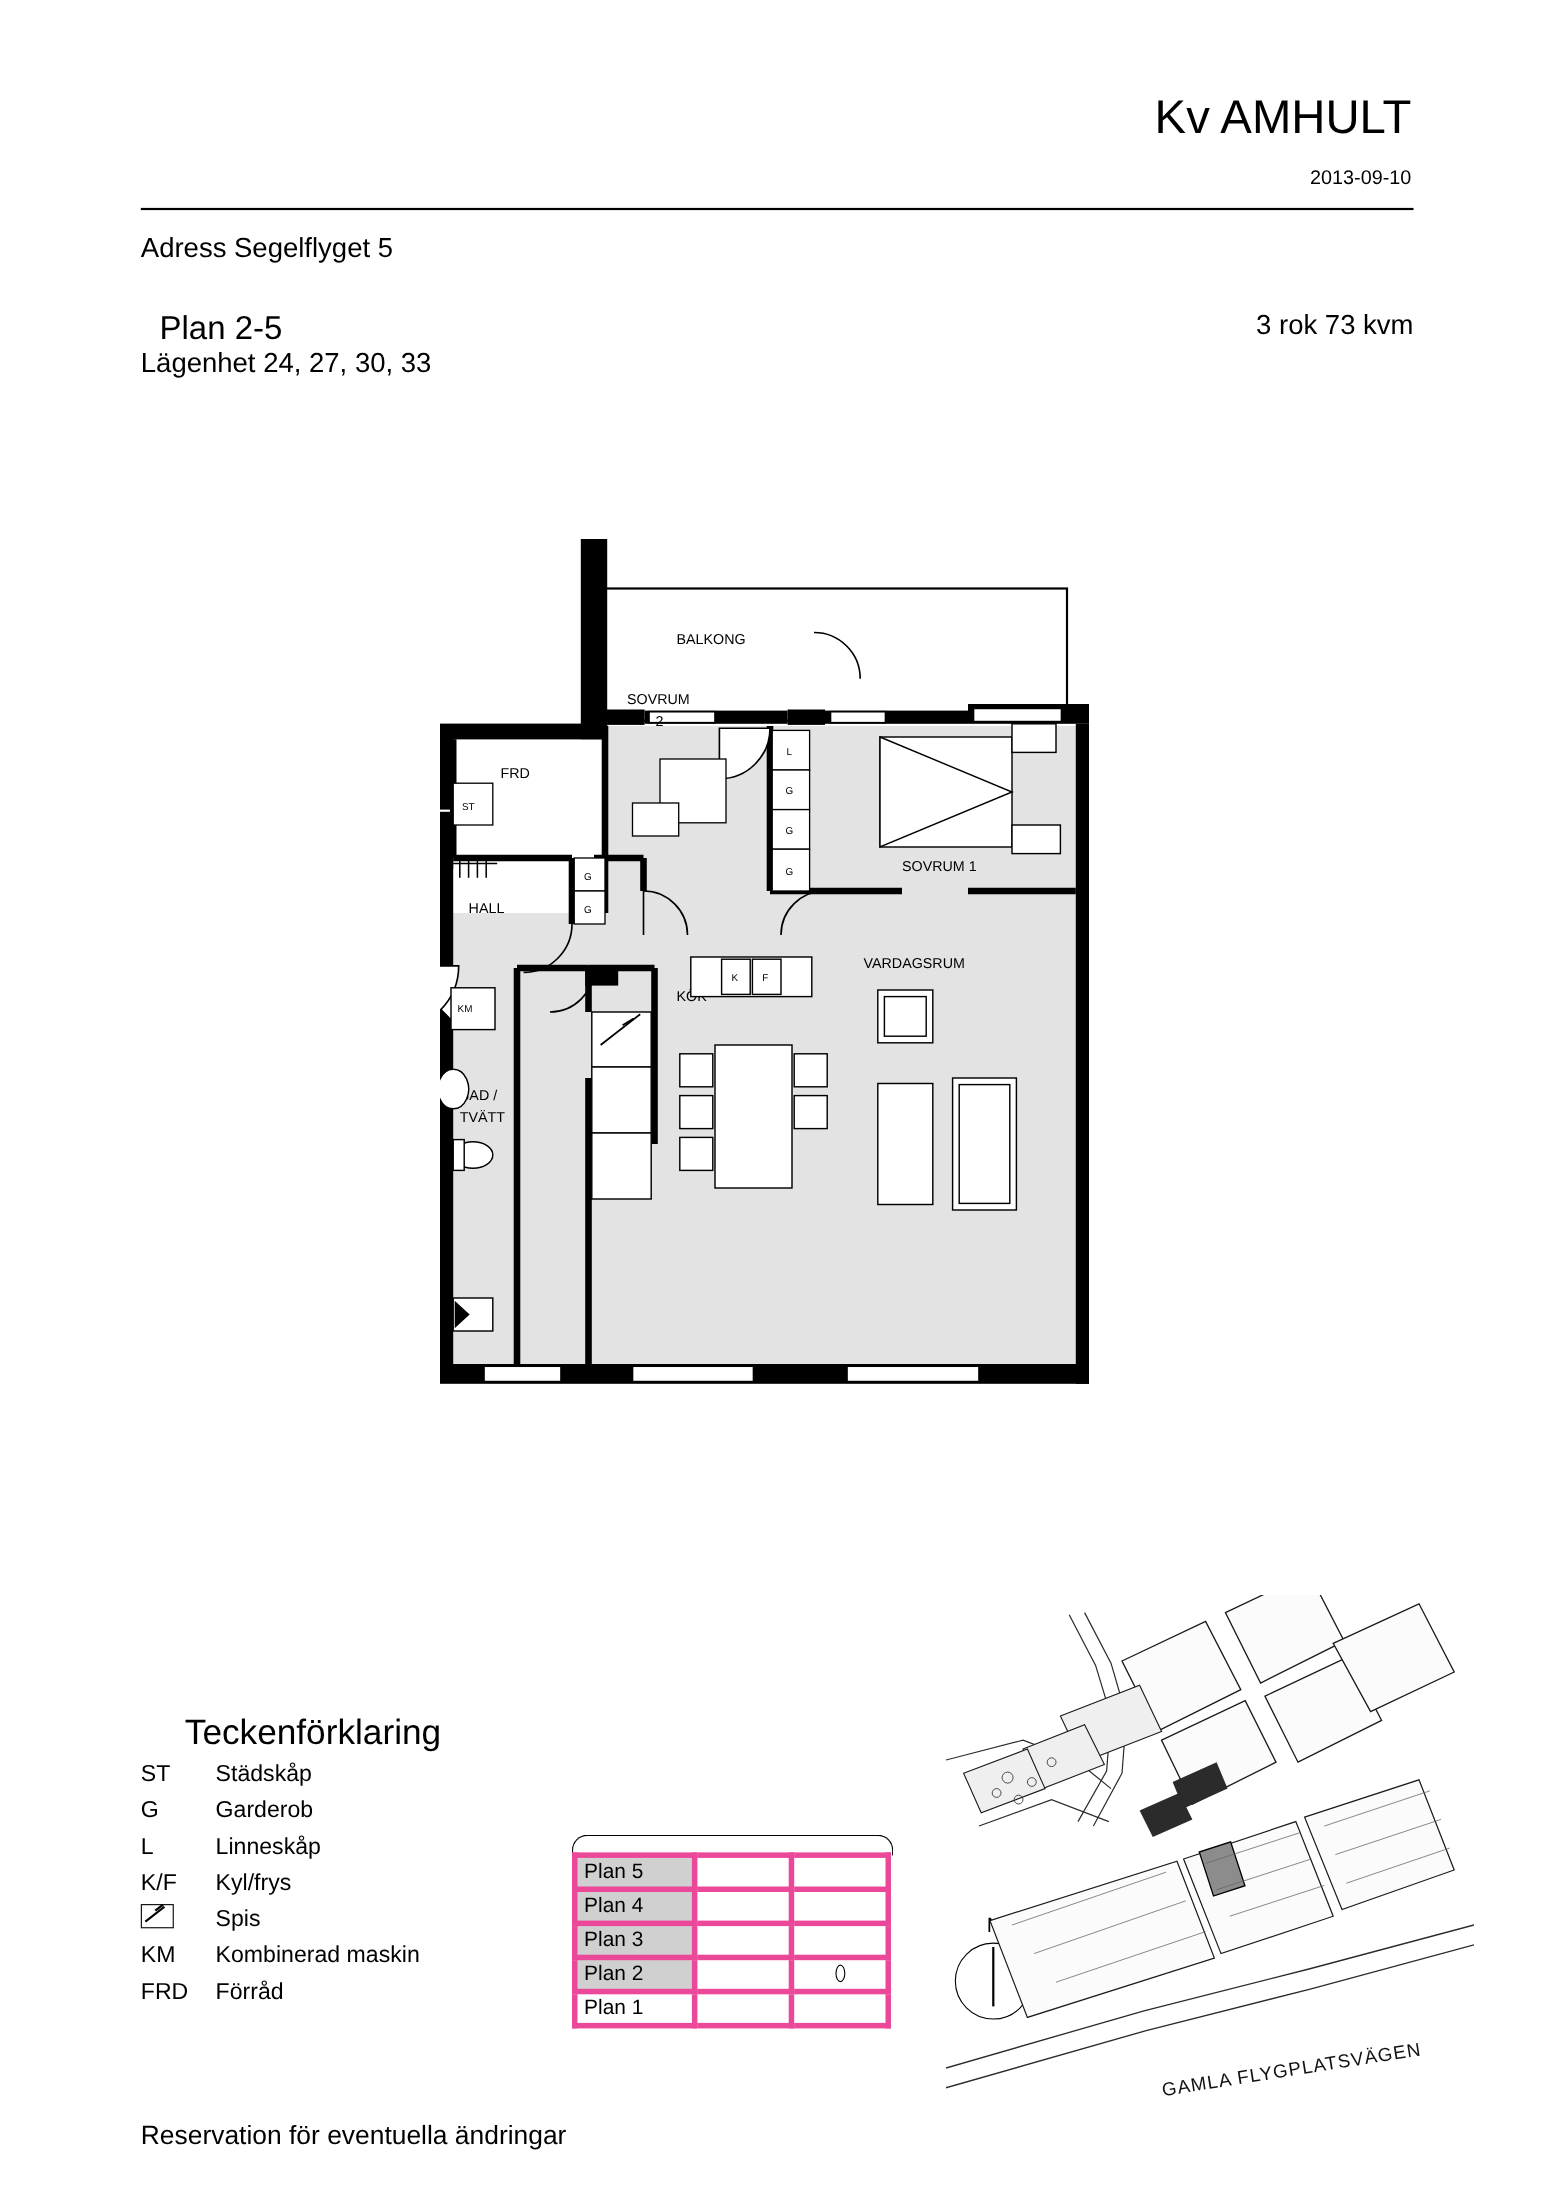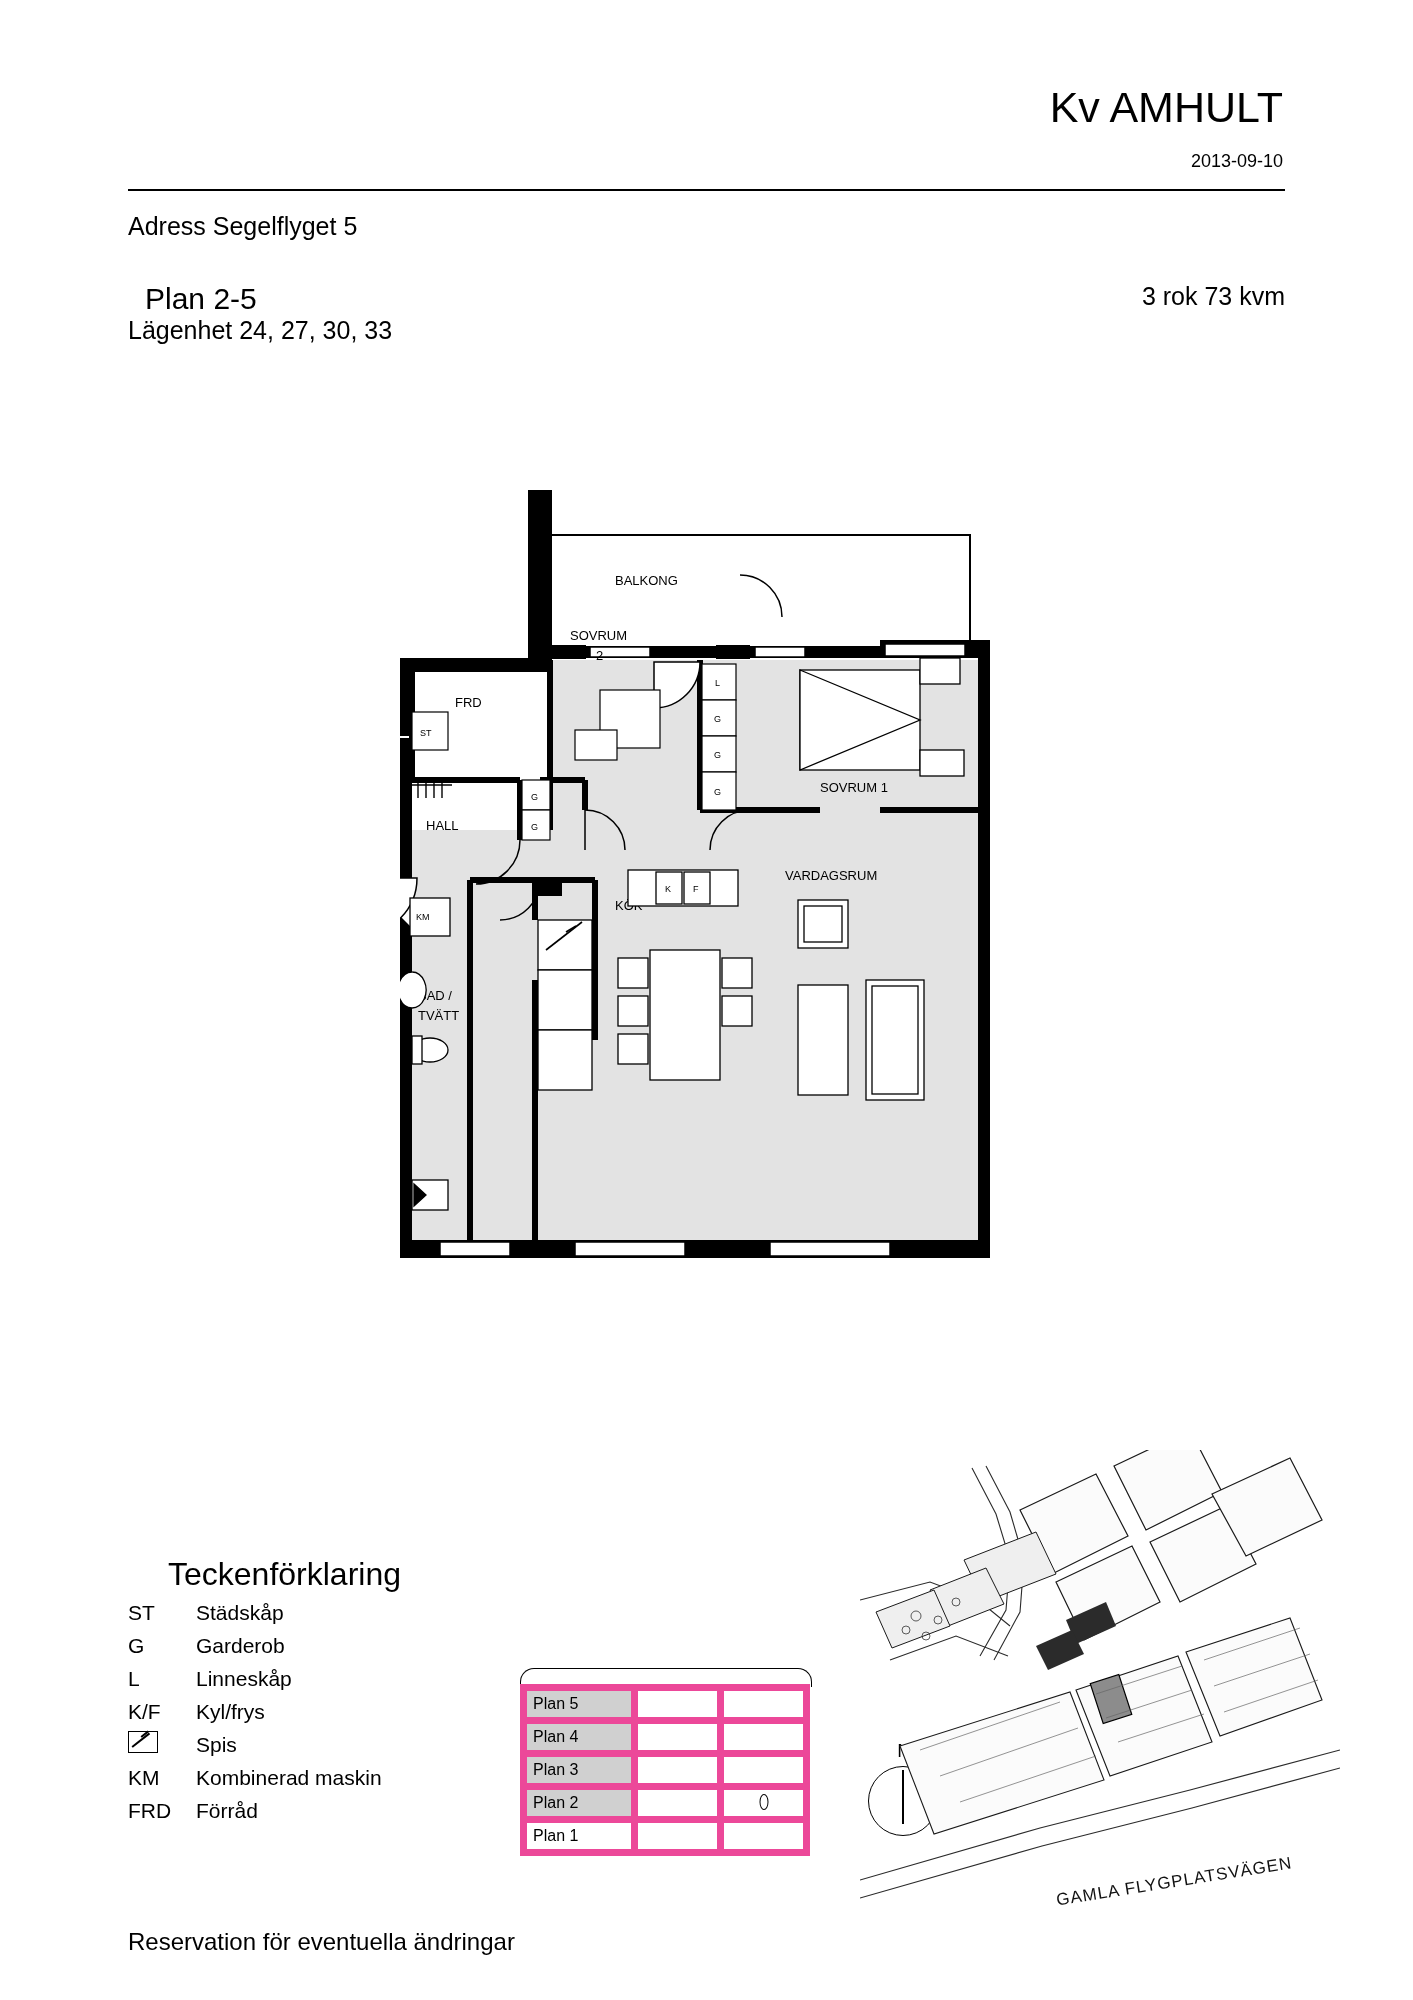--- a/index.html
+++ b/index.html
@@ -53,21 +53,21 @@
   .spis-ico:before{content:"";position:absolute;left:3px;top:14px;width:22px;height:1.5px;background:#000;
      transform:rotate(-38deg);transform-origin:left center;}
   .spis-ico:after{content:"";position:absolute;left:12px;top:4px;width:9px;height:1.5px;background:#000;
      transform:rotate(-38deg);transform-origin:left center;}
 
   #disclaimer{position:absolute;left:128px;top:1928px;font-size:24px;}
 
   
   #floor-table{position:absolute;left:520px;top:1684px;width:290px;}
   #floor-table table{border-collapse:collapse;width:290px;}
-  #floor-table td{border:7px solid #ec4899;height:26px;font-size:16px;padding:0 6px;}
+  #floor-table td{border:5px solid #ec4899;height:26px;font-size:19px;padding:0 6px;}
   #floor-table td.lbl{width:92px;background:#d0d0d0;}
   #floor-table tr.last td.lbl{background:#fff;}
   #bldg-roof{position:absolute;left:520px;top:1668px;width:290px;height:18px;
      border:1px solid #000;border-bottom:none;border-radius:14px 14px 0 0;}
   .egg{position:absolute;left:50%;top:4px;width:7px;height:14px;border:1px solid #000;border-radius:50%;transform:translateX(-50%);}
 
   
   #compass{position:absolute;left:868px;top:1740px;width:72px;height:100px;}
   #compass .n{position:absolute;left:50%;top:0;transform:translateX(-50%);font-size:19px;}
   #compass .circle{position:absolute;left:0;top:26px;width:68px;height:68px;border:1.6px solid #000;border-radius:50%;}

